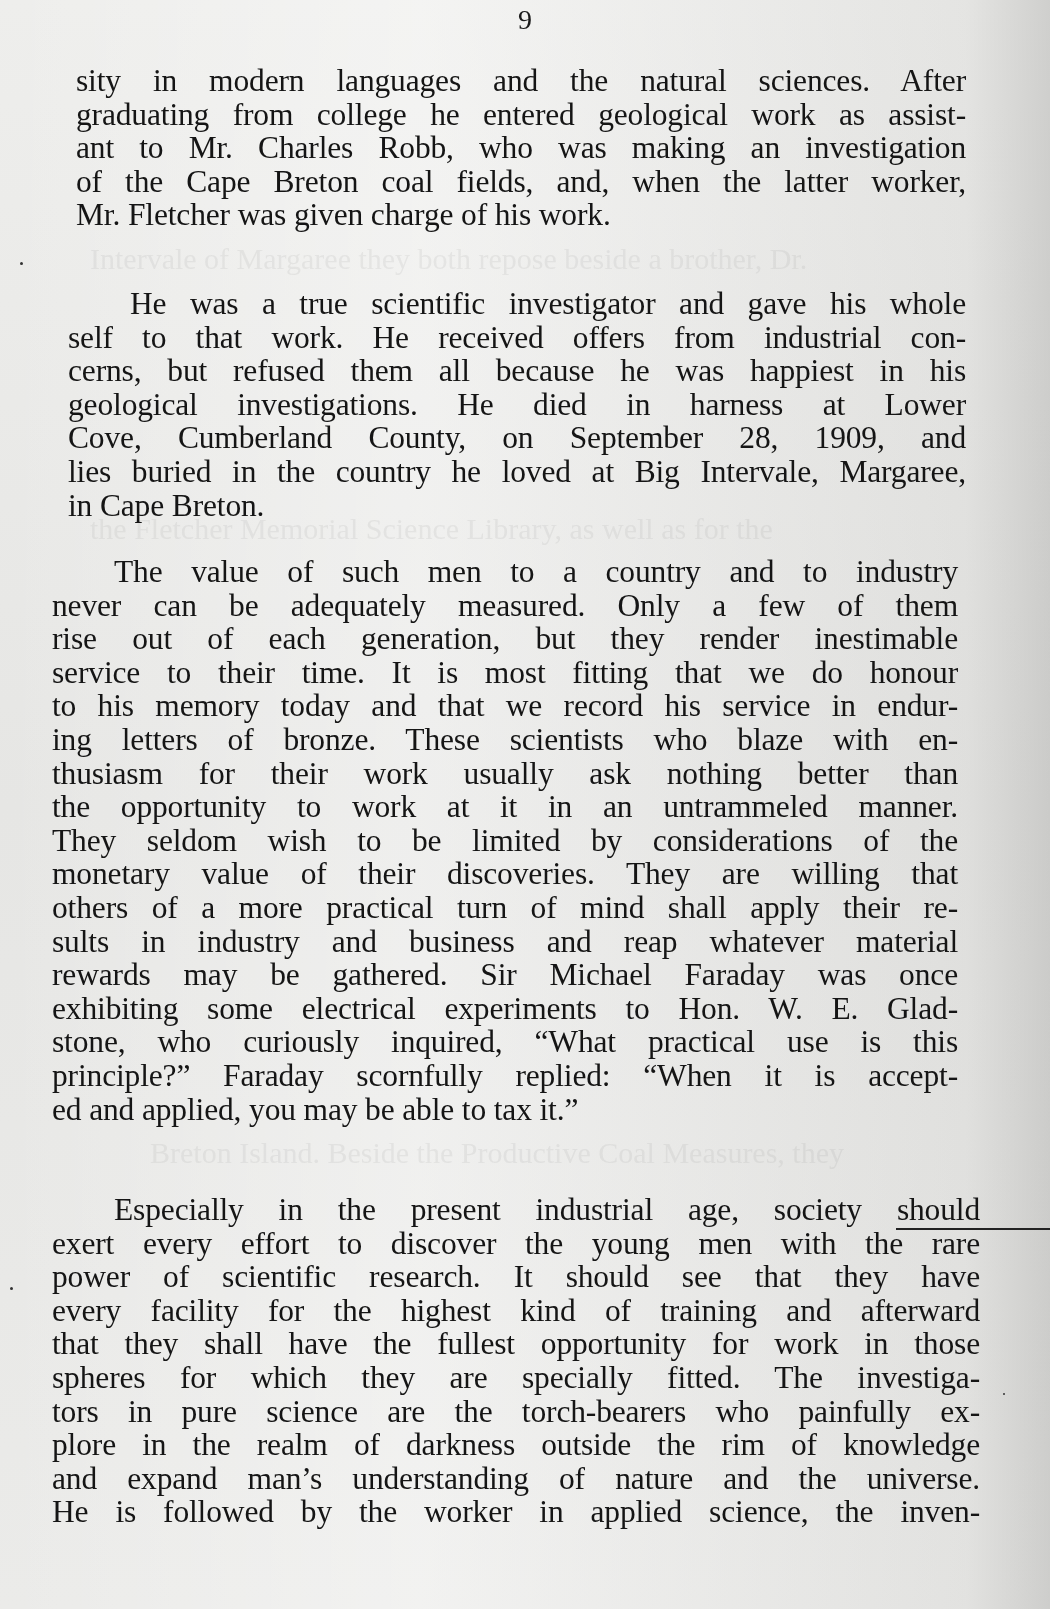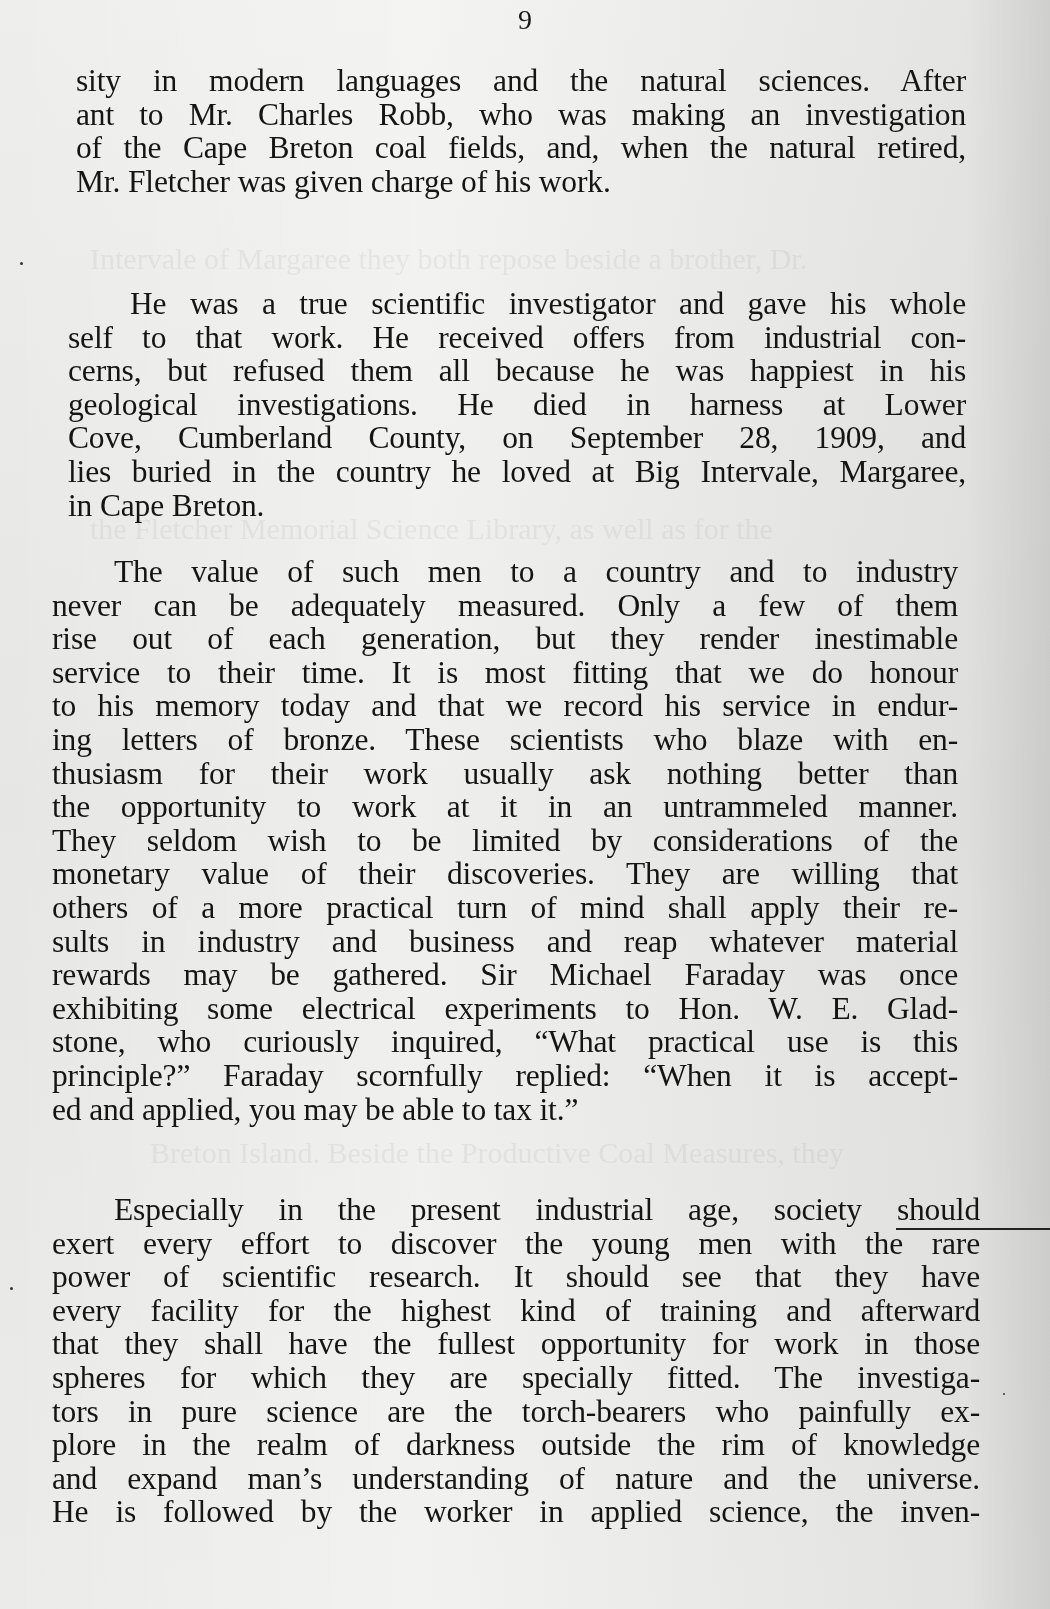--- a/index.html
+++ b/index.html
@@ -87,22 +87,23 @@
 <div class="page">
 
   <div class="ghost" style="left:90px; top:242px;">Intervale of Margaree they both repose beside a brother, Dr.</div>
   <div class="ghost" style="left:90px; top:512px;">the Fletcher Memorial Science Library, as well as for the</div>
   <div class="ghost" style="left:150px; top:1136px;">Breton Island.  Beside the Productive Coal Measures, they</div>
 
   <div class="page-number">9</div>
 
   <div class="text-block" id="p1">
     <span class="line">sity in modern languages and the natural sciences.  After</span>
+    <span class="line">graduating from college he entered geological work as assist-</span>
     <span class="line">ant to Mr. Charles Robb, who was making an investigation</span>
-    <span class="line">of the Cape Breton coal fields, and, when the natural retired,</span>
+    <span class="line">of the Cape Breton coal fields, and, when the latter worker,</span>
     <span class="line last">Mr. Fletcher was given charge of his work.</span>
   </div>
 
   <div class="text-block" id="p2">
     <span class="line indent">He was a true scientific investigator and gave his whole</span>
     <span class="line">self to that work.  He received offers from industrial con-</span>
     <span class="line">cerns, but refused them all because he was happiest in his</span>
     <span class="line">geological investigations.  He died in harness at Lower</span>
     <span class="line">Cove, Cumberland County, on September 28, 1909, and</span>
     <span class="line">lies buried in the country he loved at Big Intervale, Margaree,</span>

